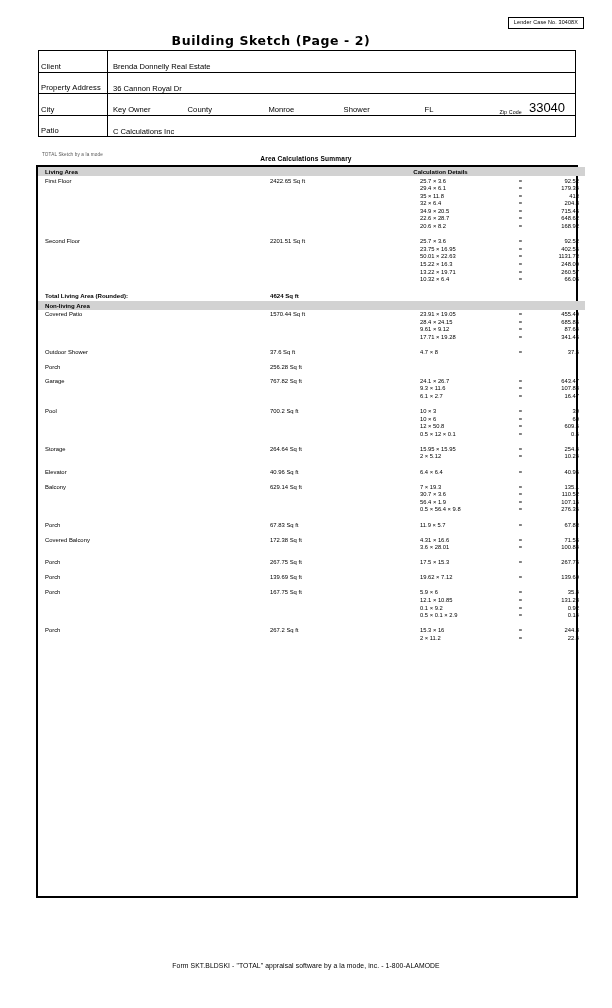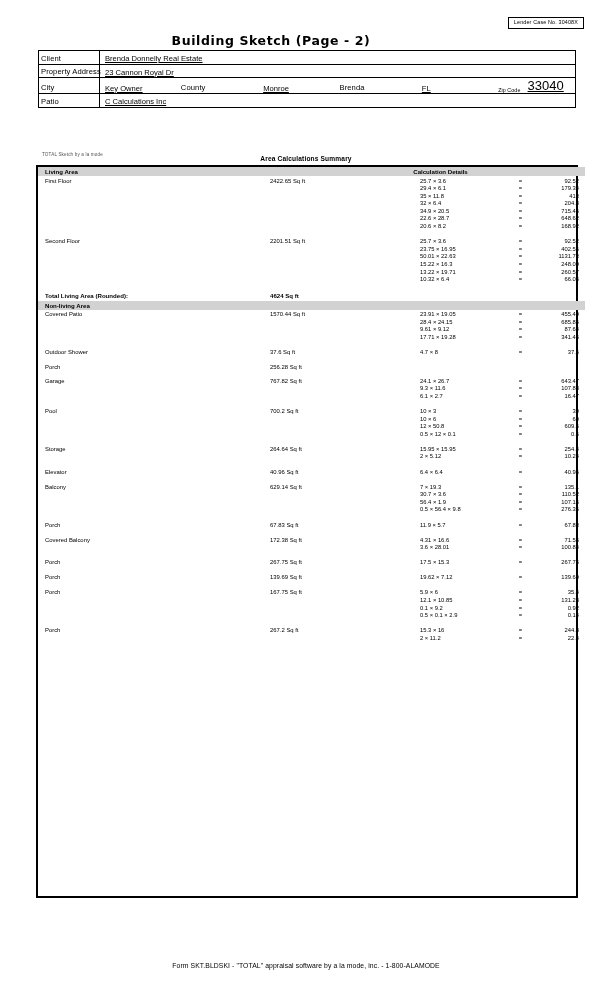--- a/index.html
+++ b/index.html
@@ -48,40 +48,39 @@
     position: absolute;
     top: 50px;
     left: 38px;
     width: 538px;
     border-collapse: collapse;
     table-layout: fixed;
   }
   .info-table td {
     border: 1px solid #000;
     height: 11.5px;
-    padding: 0;
+    padding: 8px;
     vertical-align: bottom;
     font-size: 7.6px;
   }
   .lbl {
     font-size: 5.3px;
     padding-left: 2px !important;
     padding-bottom: 1px !important;
     white-space: nowrap;
     vertical-align: bottom;
     font-family: "Liberation Sans", sans-serif;
     letter-spacing: 0.1px;
   }
   .val {
     font-size: 7.6px;
     padding-left: 5px !important;
     padding-bottom: 0.5px !important;
     white-space: nowrap;
     font-family: "Liberation Sans", sans-serif;
-    text-decoration: underline;
   }
   .no-left  { border-left: none !important; }
   .no-right { border-right: none !important; }
 
   
   .sketch-frame {
     position: absolute;
     top: 165px;
     left: 36px;
     width: 542px;
@@ -196,28 +195,28 @@
 <div class="doc-title">Building Sketch (Page - 2)</div>
 
 <table class="info-table">
   <tbody>
       <tr>
     <td class="lbl" style="width:58px;">Client</td>
     <td class="val" colspan="6">Brenda Donnelly Real Estate</td>
   </tr>
   <tr>
     <td class="lbl">Property Address</td>
-    <td class="val" colspan="6">23 Cannon Royal Dr</td>
+    <td class="val" colspan="6">36 Cannon Royal Dr</td>
   </tr>
   <tr>
     <td class="lbl">City</td>
     <td class="val no-right" style="width:160px;">Key Owner</td>
     <td class="lbl no-left no-right" style="width:26px;margin-left:16px;">County</td>
     <td class="val no-left no-right" style="width:126px;margin-top:24px;">Monroe</td>
-    <td class="lbl no-left no-right" style="width:22px;">Brenda</td>
+    <td class="lbl no-left no-right" style="width:22px;">Shower</td>
     <td class="val no-left no-right" style="width:44px;margin-left:12px;">FL</td>
     <td class="no-left" style="padding:0;">
       <span class="lbl" style="font-size:5.3px;">Zip Code</span>
       <span class="val" style="font-size:13px;padding-left:5px;">33040</span>
     </td>
   </tr>
   <tr>
     <td class="lbl">Patio</td>
     <td class="val" colspan="6">C Calculations Inc</td>
   </tr>

